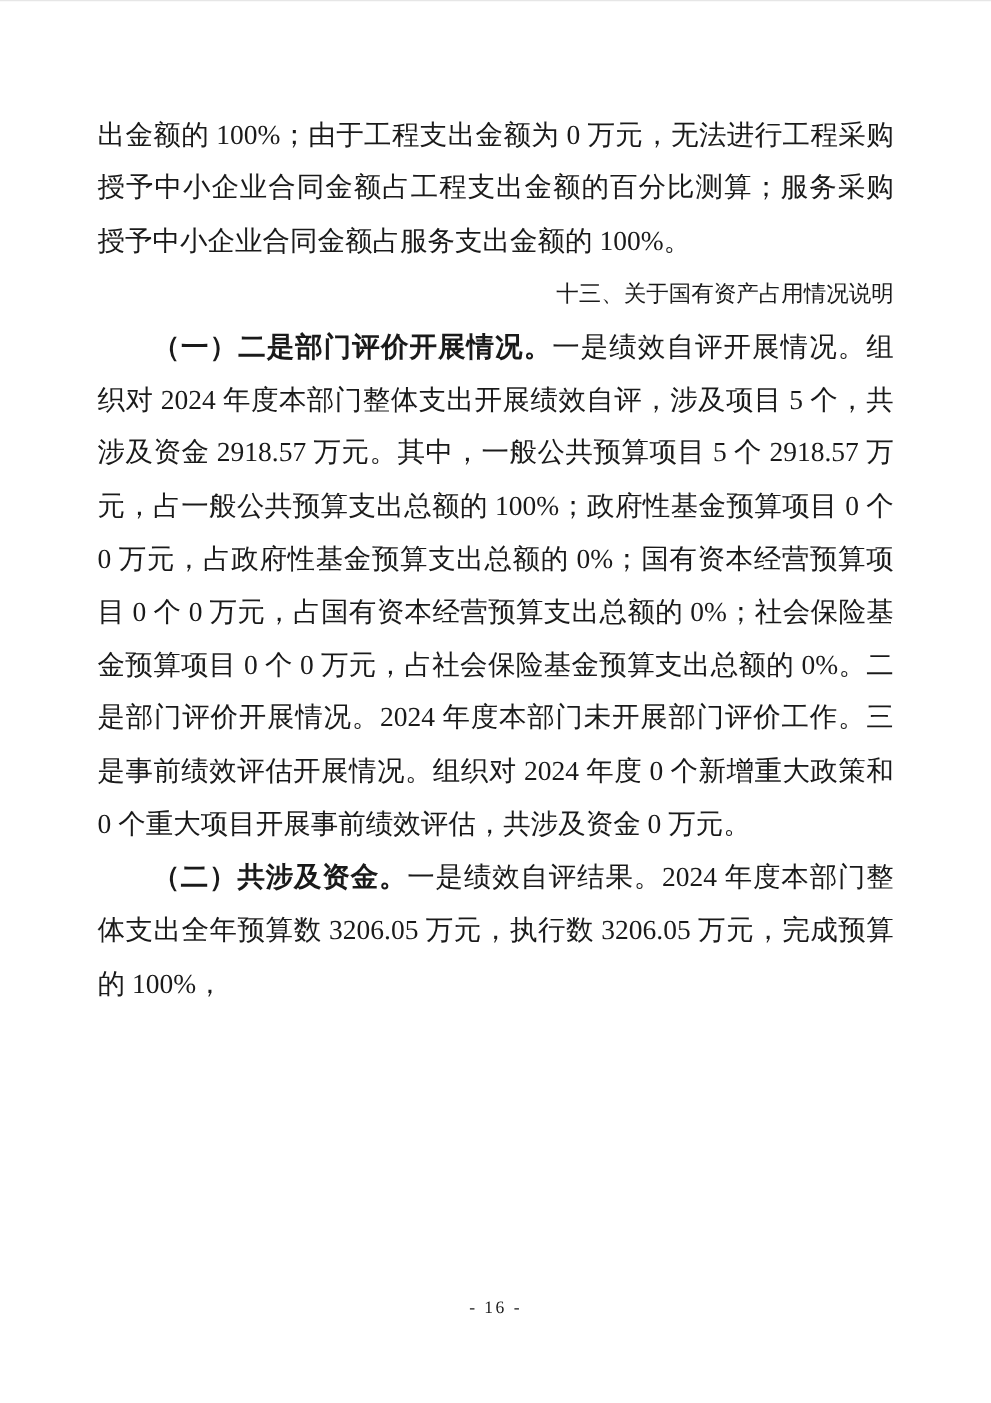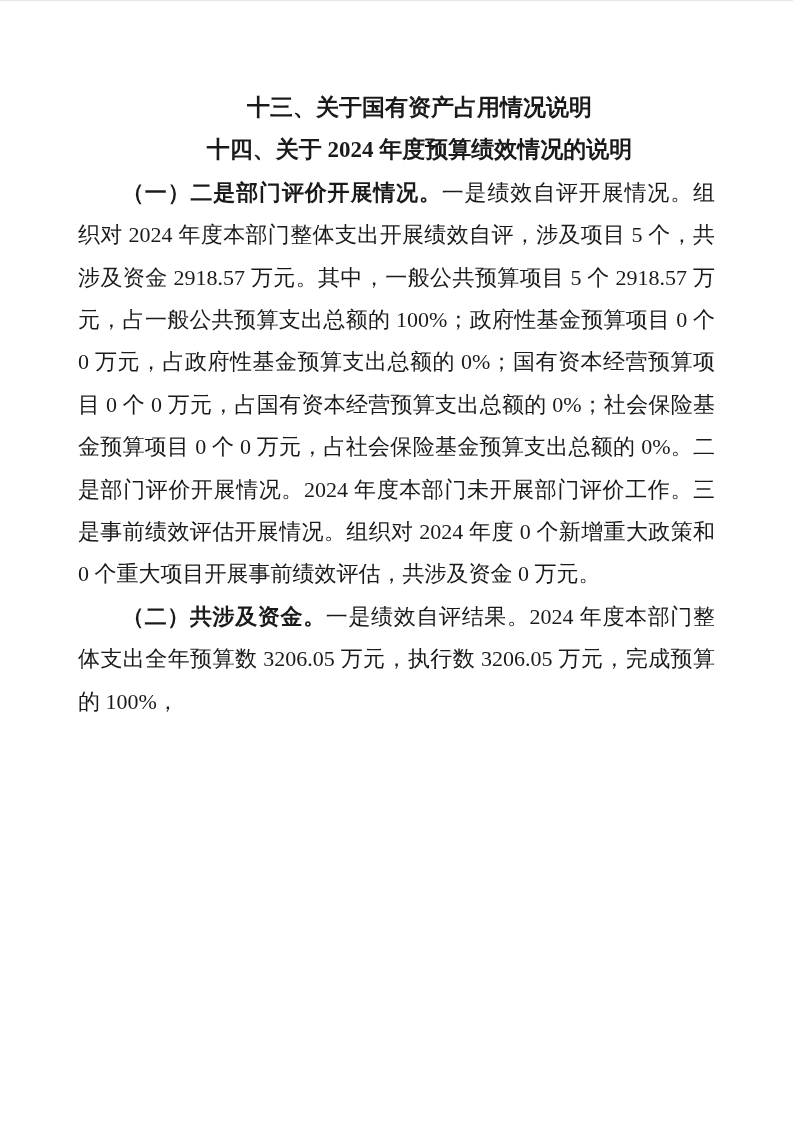--- a/index.html
+++ b/index.html
@@ -39,24 +39,24 @@
     margin: 0;
     padding: 0;
     text-indent: 2em;
   }
   .no-indent {
     text-indent: 0;
   }
   .heading {
     margin: 0;
     padding: 0;
-    font-size: 23px;
-    font-weight: bold;
+    font-size: 18px;
+    font-weight: normal;
     text-indent: 2em;
-    text-align: center;
+    text-align: right;
     line-height: 42.4px;
   }
   .lead {
     font-weight: bold;
   }
   .footer {
     position: absolute;
     left: 0;
     top: 1038px;
     width: 793px;
@@ -65,25 +65,26 @@
     letter-spacing: 2px;
     color: #1a1a1a;
   }
 </style>
 </head>
 <body>
 
 <div class="page">
   <div class="content">
 
+    <p class="para no-indent">出金额的 100%；由于工程支出金额为 0 万元，无法进行工程采购授予中小企业合同金额占工程支出金额的百分比测算；服务采购授予中小企业合同金额占服务支出金额的 100%。</p>
 
     <h2 class="heading">十三、关于国有资产占用情况说明</h2>
 
 
-    <h2 class="heading">十四、关于 2024 年度预算绩效情况的说明</h2>
 
     <p class="para"><span class="lead">（一）二是部门评价开展情况。</span><span>一是绩效自评开展情况。组织对 2024 年度本部门整体支出开展绩效自评，涉及项目 5 个，共涉及资金 2918.57 万元。其中，一般公共预算项目 5 个 2918.57 万元，占一般公共预算支出总额的 100%；政府性基金预算项目 0 个 0 万元，占政府性基金预算支出总额的 0%；国有资本经营预算项目 0 个 0 万元，占国有资本经营预算支出总额的 0%；社会保险基金预算项目 0 个 0 万元，占社会保险基金预算支出总额的 0%。二是部门评价开展情况。2024 年度本部门未开展部门评价工作。三是事前绩效评估开展情况。组织对 2024 年度 0 个新增重大政策和 0 个重大项目开展事前绩效评估，共涉及资金 0 万元。</span></p>
 
     <p class="para"><span class="lead">（二）共涉及资金。</span><span>一是绩效自评结果。2024 年度本部门整体支出全年预算数 3206.05 万元，执行数 3206.05 万元，完成预算的 100%，</span></p>
 
   </div>
 
+  <div class="footer">- 16 -</div>
 </div>
 
 </body></html>

